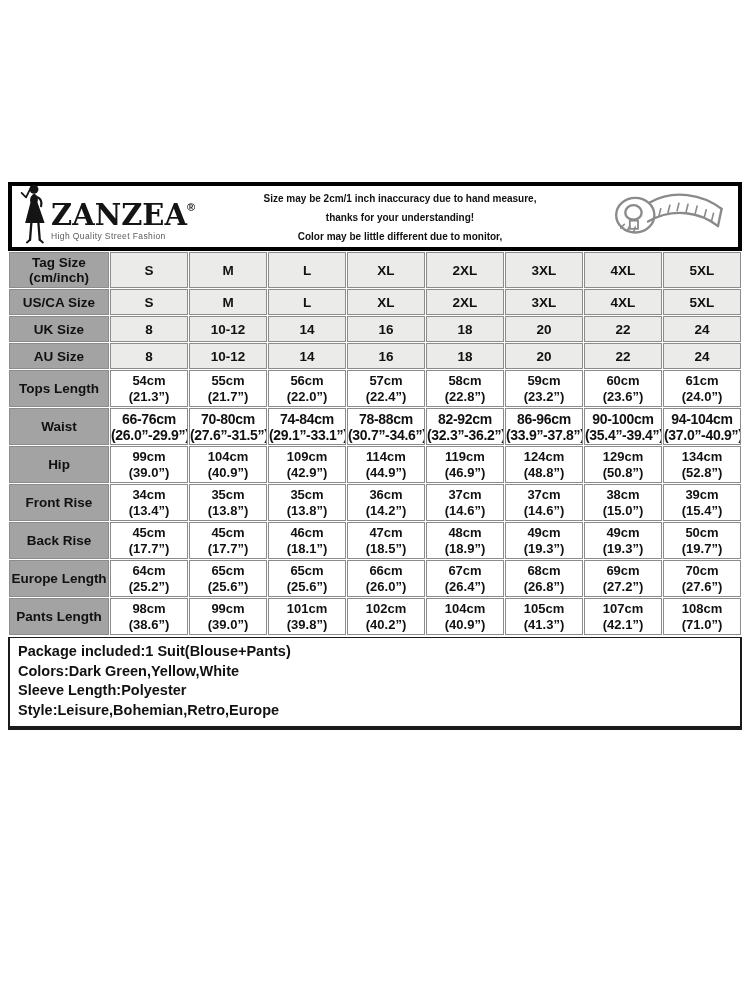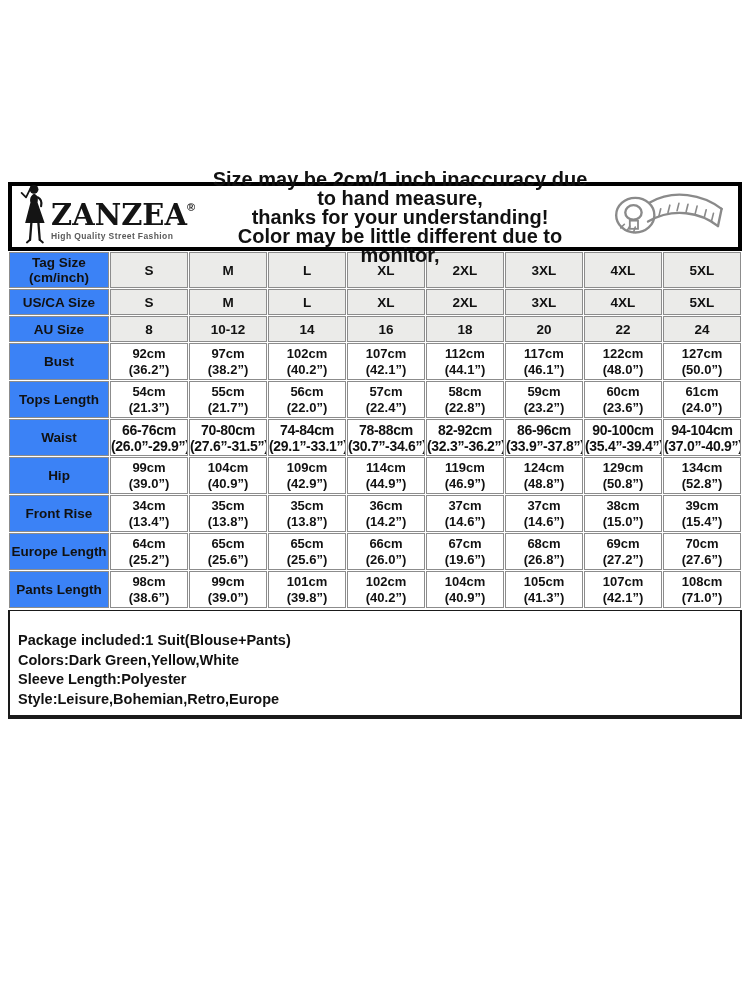--- a/index.html
+++ b/index.html
@@ -39,27 +39,26 @@
     letter-spacing: 0px;
     white-space: nowrap;
   }
   .reg { font-size: 11px; vertical-align: 14px; font-family: "Liberation Sans", sans-serif; }
   .tagline {
     font-size: 8.5px;
     color: #5a5a5a;
     letter-spacing: 0.4px;
     margin-top: 1px;
     white-space: nowrap;
-    font-weight: bold;
   }
   .notice {
     flex: 1;
     text-align: center;
     font-weight: 700;
-    font-size: 20px;
+    font-size: 10px;
     line-height: 19px;
     padding-top: 1px;
   }
   .tape {
     width: 140px;
     flex: none;
     display: flex;
     justify-content: center;
     align-items: center;
   }
@@ -76,21 +75,21 @@
   .size-table th, .size-table td {
     border: 1px solid #8c8c8c;
     text-align: center;
     vertical-align: middle;
     white-space: pre-line;
     font-weight: 700;
     padding: 1px 0;
     overflow: hidden;
   }
   .size-table th {
-    background: #3b82f6;
+    background: #a3a3a3;
     font-size: 13.5px;
     line-height: 15px;
   }
   tr.row-size td {
     background: #ebebe9;
     font-size: 13.5px;
     height: 22px;
   }
   tr.row-tag th { height: 32px; }
   tr.row-measure td {
@@ -103,21 +102,21 @@
     font-size: 14px;
     letter-spacing: -0.3px;
   }
 
   
   .footer-box {
     border: 2px solid #1a1a1a;
     border-bottom-width: 4px;
     border-top-width: 1px;
     margin-top: 1px;
-    padding: 20px 8px 6px;
+    padding: 4px 8px 6px;
     font-weight: 700;
     font-size: 14.5px;
     line-height: 19.5px;
     box-sizing: border-box;
   }
 </style>
 </head>
 <body>
 
 <div class="sheet">
@@ -190,48 +189,40 @@
           <td>S</td>
           <td>M</td>
           <td>L</td>
           <td>XL</td>
           <td>2XL</td>
           <td>3XL</td>
           <td>4XL</td>
           <td>5XL</td>
         </tr>
         <tr class="row-size">
+          <th>UK Size</th>
+          <td>8</td>
+          <td>10-12</td>
+          <td>14</td>
+          <td>16</td>
+          <td>18</td>
+          <td>20</td>
+          <td>22</td>
+          <td>24</td>
+        </tr>
+        <tr class="row-size">
           <th>AU Size</th>
           <td>8</td>
           <td>10-12</td>
           <td>14</td>
           <td>16</td>
           <td>18</td>
           <td>20</td>
           <td>22</td>
           <td>24</td>
-        </tr>
-        <tr class="row-measure">
-          <th>Bust</th>
-          <td>92cm
-(36.2”)</td>
-          <td>97cm
-(38.2”)</td>
-          <td>102cm
-(40.2”)</td>
-          <td>107cm
-(42.1”)</td>
-          <td>112cm
-(44.1”)</td>
-          <td>117cm
-(46.1”)</td>
-          <td>122cm
-(48.0”)</td>
-          <td>127cm
-(50.0”)</td>
         </tr>
         <tr class="row-measure">
           <th>Tops Length</th>
           <td>54cm
 (21.3”)</td>
           <td>55cm
 (21.7”)</td>
           <td>56cm
 (22.0”)</td>
           <td>57cm
@@ -296,31 +287,50 @@
           <td>37cm
 (14.6”)</td>
           <td>37cm
 (14.6”)</td>
           <td>38cm
 (15.0”)</td>
           <td>39cm
 (15.4”)</td>
         </tr>
         <tr class="row-measure">
+          <th>Back Rise</th>
+          <td>45cm
+(17.7”)</td>
+          <td>45cm
+(17.7”)</td>
+          <td>46cm
+(18.1”)</td>
+          <td>47cm
+(18.5”)</td>
+          <td>48cm
+(18.9”)</td>
+          <td>49cm
+(19.3”)</td>
+          <td>49cm
+(19.3”)</td>
+          <td>50cm
+(19.7”)</td>
+        </tr>
+        <tr class="row-measure">
           <th>Europe Length</th>
           <td>64cm
 (25.2”)</td>
           <td>65cm
 (25.6”)</td>
           <td>65cm
 (25.6”)</td>
           <td>66cm
 (26.0”)</td>
           <td>67cm
-(19.6”)</td>
+(26.4”)</td>
           <td>68cm
 (26.8”)</td>
           <td>69cm
 (27.2”)</td>
           <td>70cm
 (27.6”)</td>
         </tr>
         <tr class="row-measure">
           <th>Pants Length</th>
           <td>98cm

